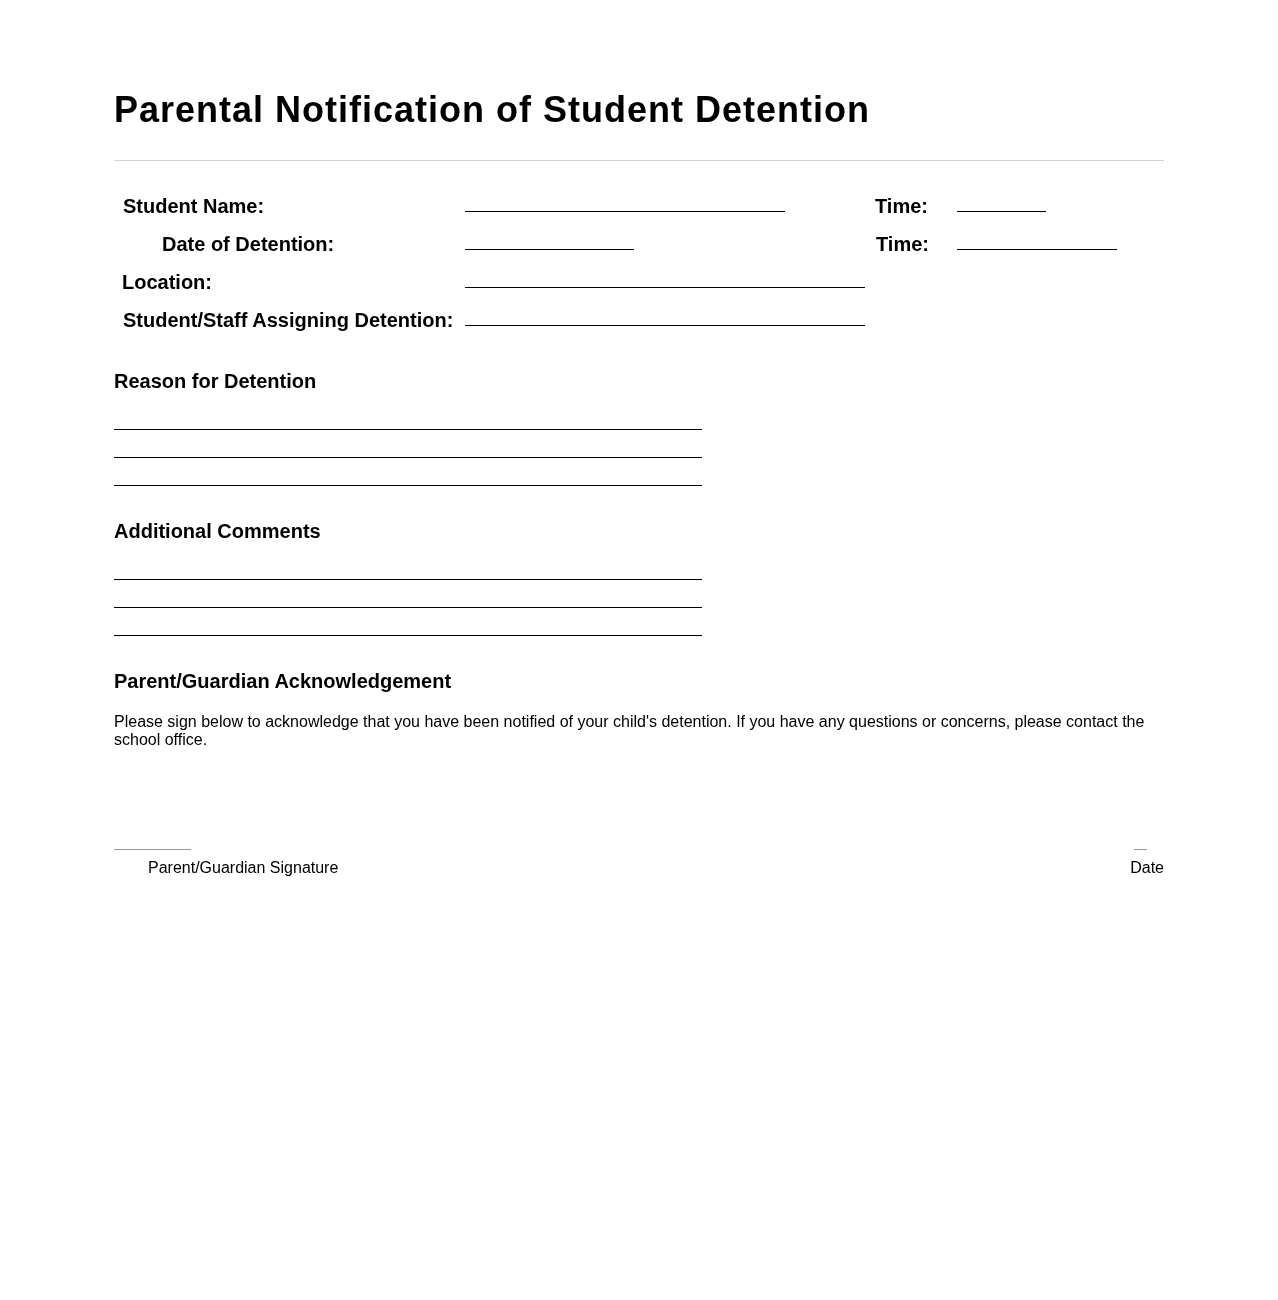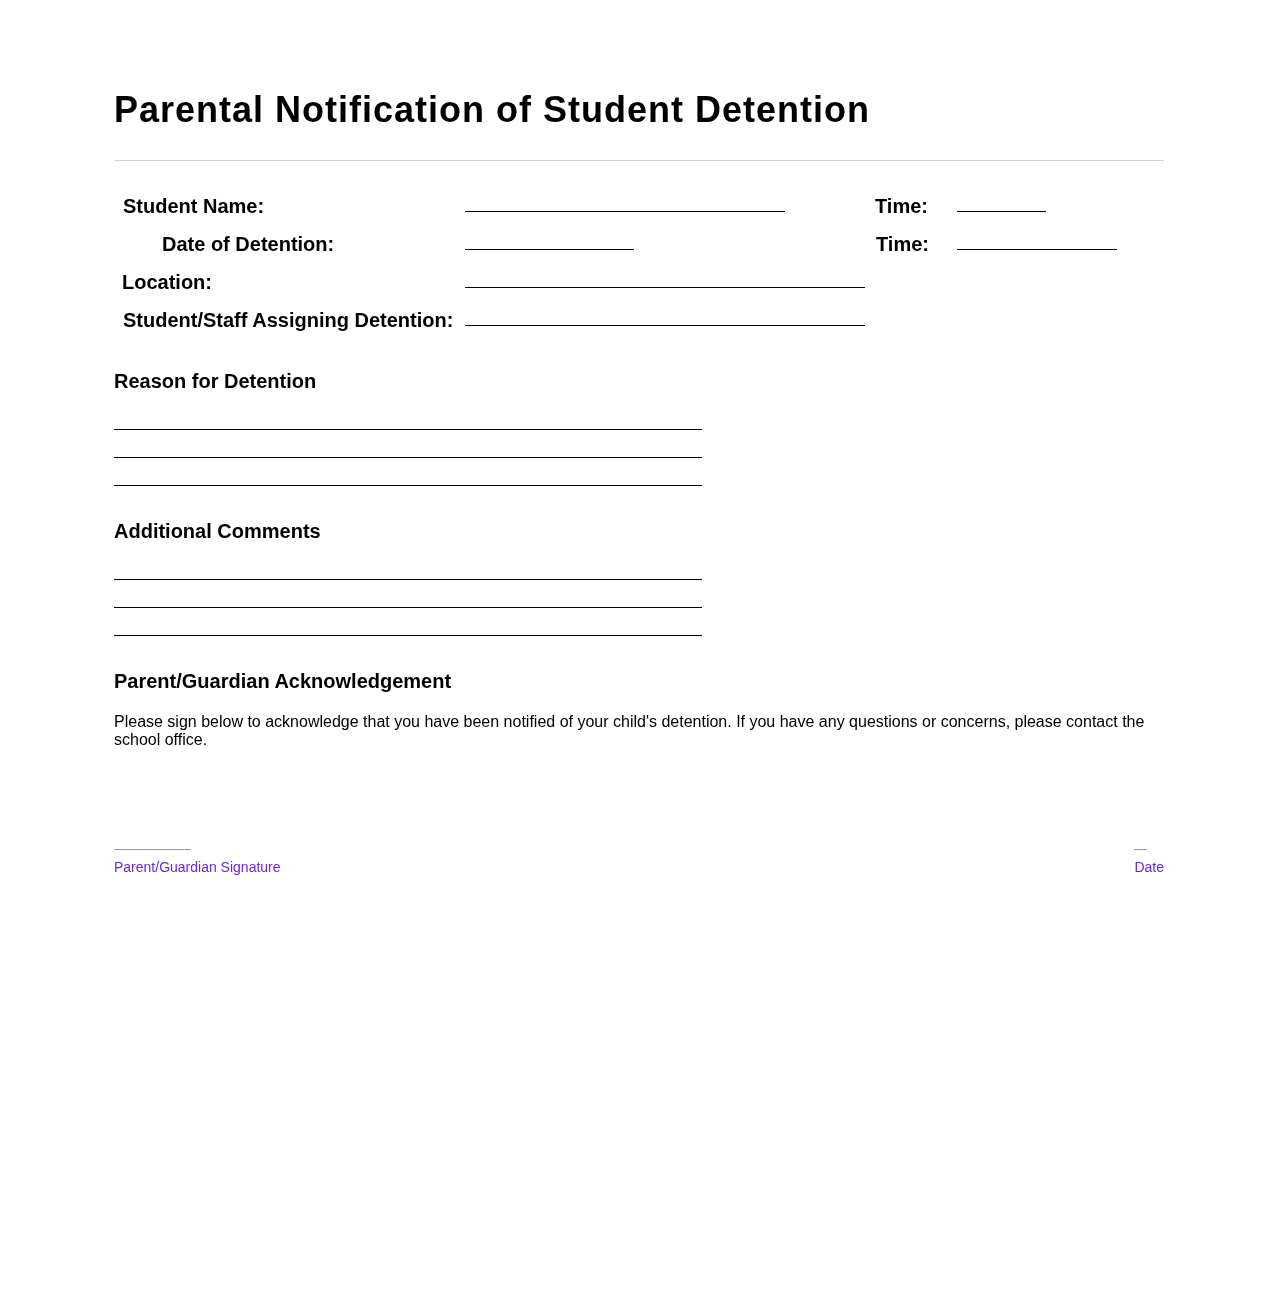--- a/index.html
+++ b/index.html
@@ -73,23 +73,24 @@
       line-height: 18px;
       margin: 0;
     }
     .sig-line {
       position: absolute;
       height: 0;
       border-bottom: 1px solid #9a9a9a;
     }
     .sig-label {
       position: absolute;
-      font-size: 14px;
-      color: #6d28d9;
+      font-size: 16px;
+      color: #000000;
       white-space: nowrap;
+      margin-left: 34px;
     }
   </style>
 </head>
 <body>
 
 <div class="page">
 
   <h1 class="title">Parental Notification of Student Detention</h1>
 
   <div class="divider"></div>

